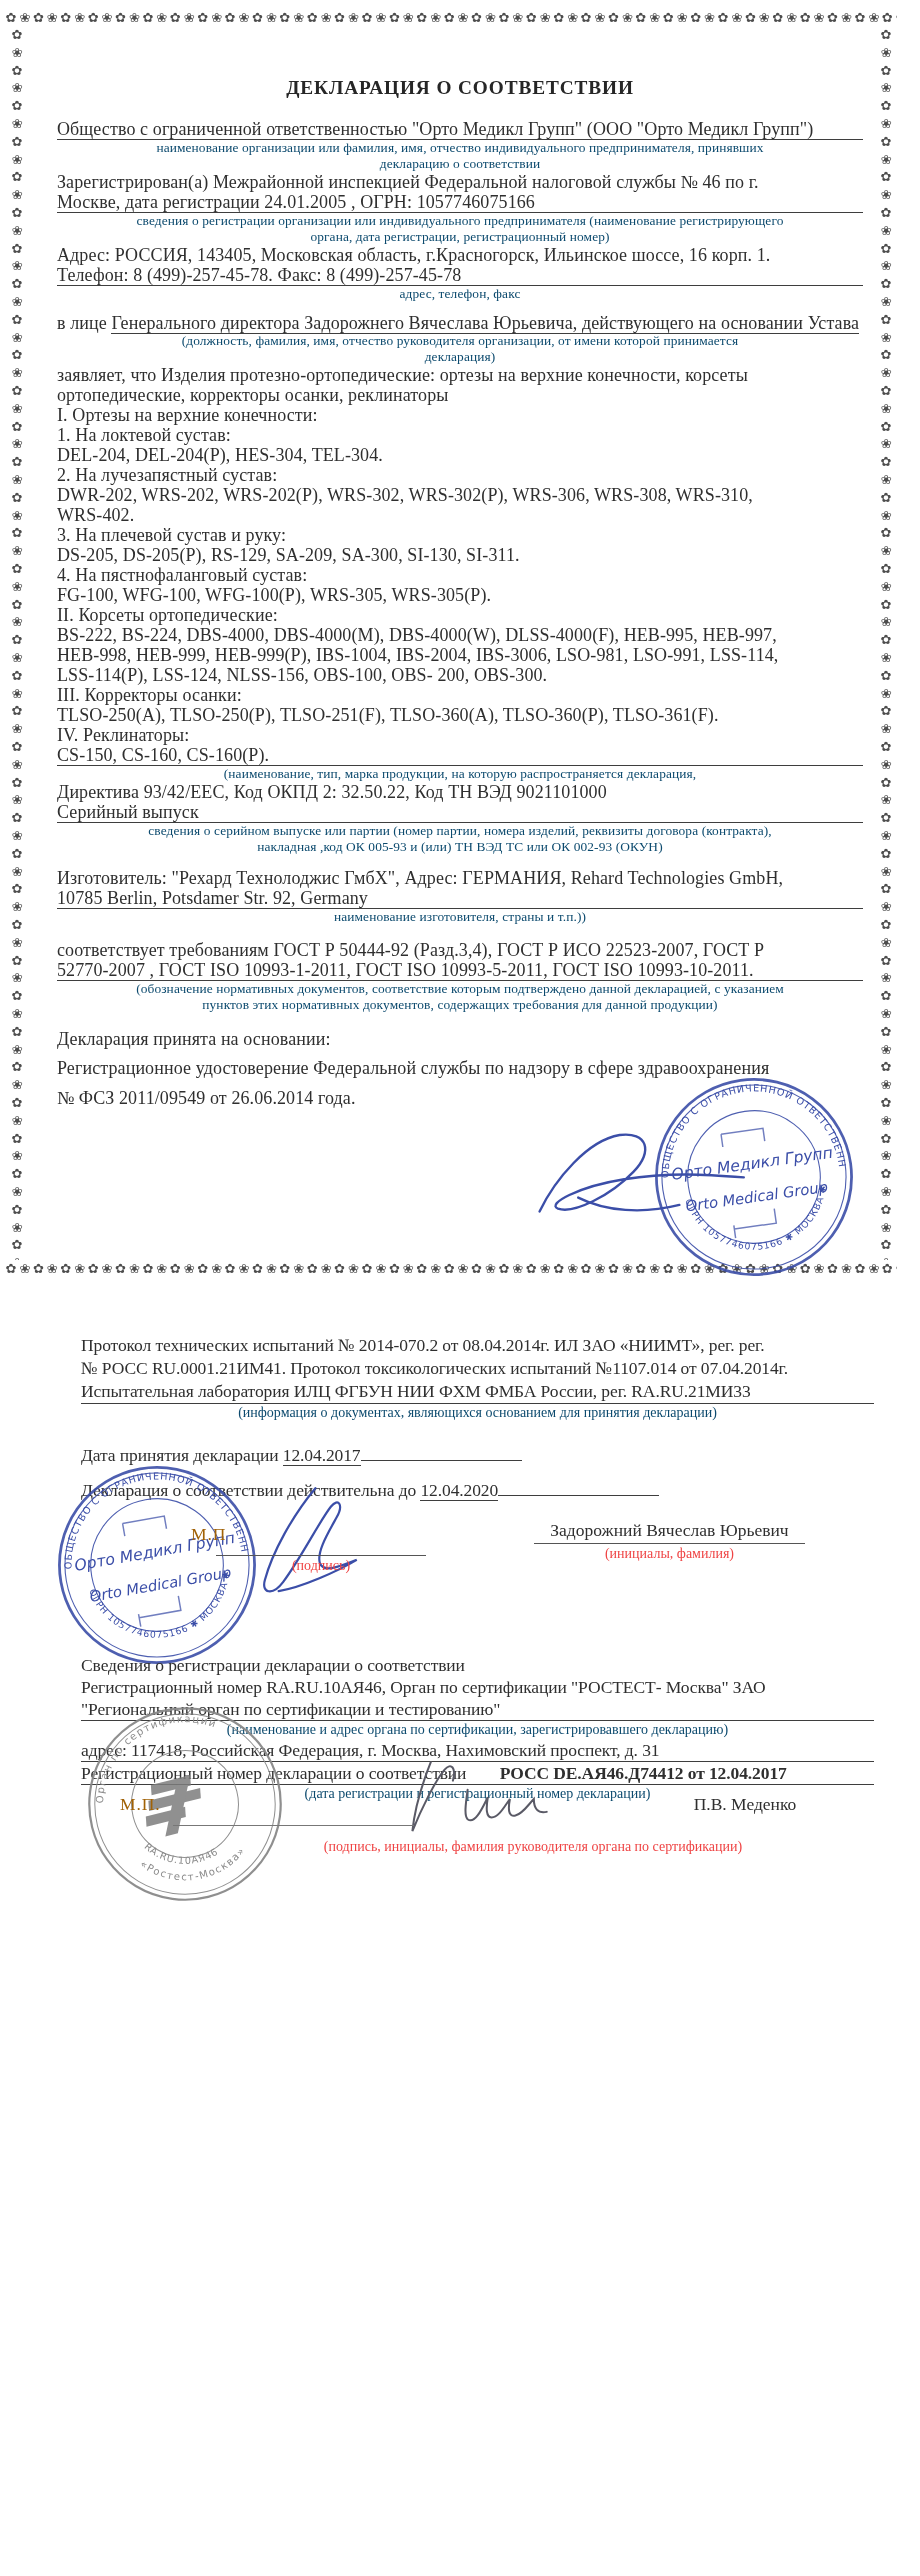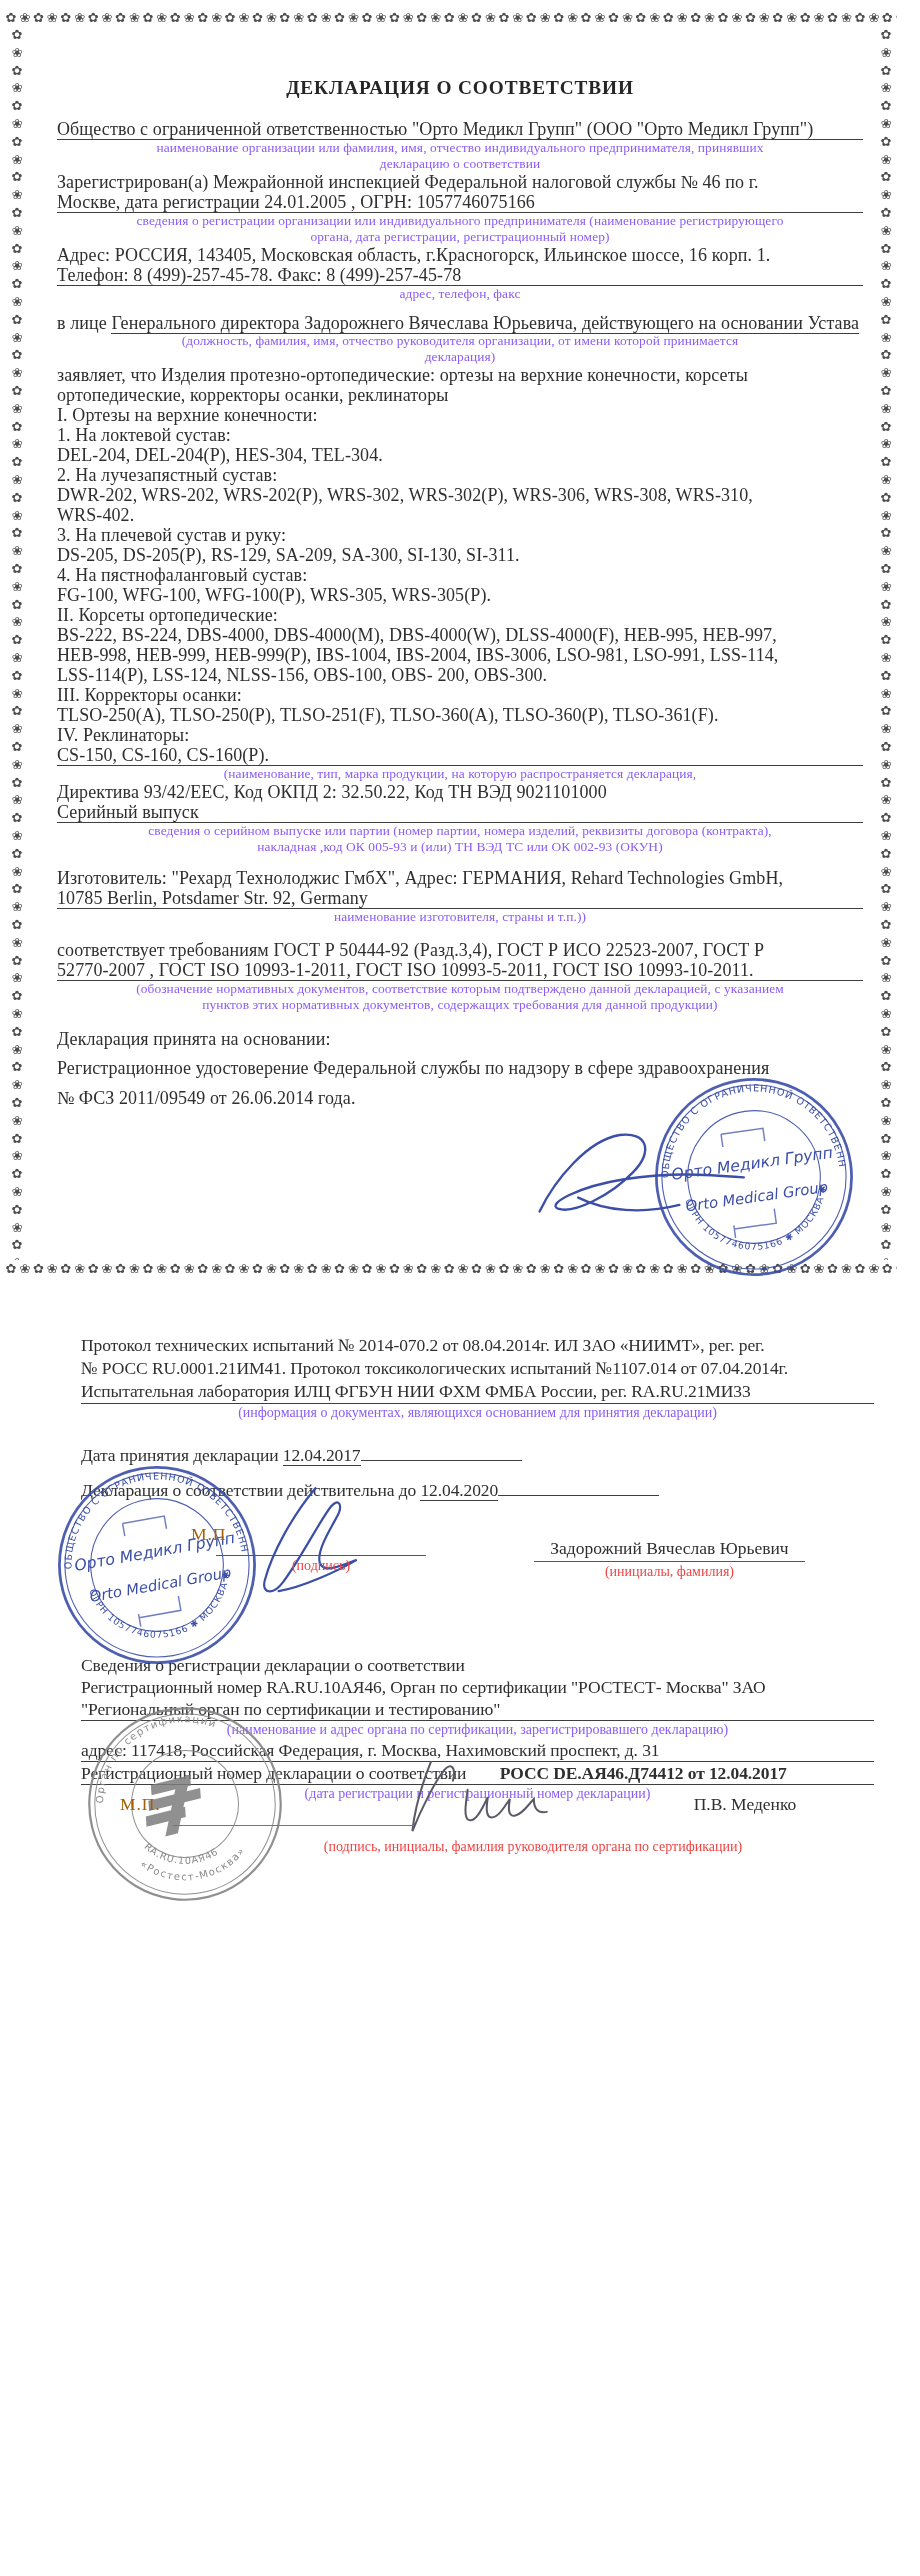--- a/index.html
+++ b/index.html
@@ -20,21 +20,21 @@
   .p1{position:absolute;left:57px;top:77px;width:806px;}
   .title{text-align:center;font-weight:bold;font-size:19.3px;letter-spacing:0.9px;margin-bottom:20px;color:#262626;}
   .line{display:flex;align-items:baseline;font-size:18px;line-height:20px;letter-spacing:0.1px;}
   .line .content{display:inline;}
   .line.u > .content{border-bottom:1.4px solid #3e3e3e;}
   .line .rest{flex:1 1 auto;align-self:stretch;}
   .line.fill > .rest{border-bottom:1.4px solid #3e3e3e;}
   .line .extf{width:161px;border-bottom:1.4px solid #3e3e3e;}
   .line .useg{border-bottom:1.4px solid #3e3e3e;}
   .line .b{font-weight:bold;margin-left:29px;}
-  .line.cap{font-size:13.4px;line-height:16px;justify-content:center;color:#8b5cf6;align-items:center;}
+  .line.cap{font-size:13.4px;line-height:16px;justify-content:center;color:#0c4a6e;align-items:center;}
   .p2 .line{font-size:17.5px;line-height:23px;letter-spacing:-0.1px;}
   .p2 .line.cap, .p2b .line.cap, .cap2{font-size:14px;line-height:17.5px;letter-spacing:0;}
   .p2{position:absolute;left:81px;top:1334px;width:793px;}
   .p2b{position:absolute;left:81px;top:1654px;width:793px;}
   .p2b .line{font-size:17.5px;line-height:22px;letter-spacing:-0.1px;}
   .p2b .line.cap{justify-content:center;}
 
   
   .stamp{position:absolute;pointer-events:none;}
   .sig{position:absolute;pointer-events:none;}
@@ -285,21 +285,21 @@
 
   <div class="mp" style="left:191px;top:1524px;">М.П</div>
 
   <svg class="sig" style="left:228px;top:1479px;" width="161" height="124" viewBox="0 0 175 135">
     <path d="M95,10 C70,40 48,80 40,110 C36,124 48,128 60,112 C80,85 100,45 112,30 C120,20 126,28 118,42 C108,60 96,80 100,92 C104,102 120,96 140,88 C120,100 80,118 55,122" fill="none" stroke="#3b4ea8" stroke-width="2.4" stroke-linecap="round"></path>
   </svg>
 
   <div class="sigline" style="left:216px;top:1555px;width:210px;"></div>
   <div class="sigcap" style="left:216px;top:1558px;width:210px;">(подпись)</div>
 
-  <div class="nameblock" style="left:504px;top:1520px;width:331px;margin-top:18px;">
+  <div class="nameblock" style="left:504px;top:1520px;width:331px;">
     <div class="nm">Задорожний Вячеслав Юрьевич</div>
     <div class="nc">(инициалы, фамилия)</div>
   </div>
 
   <div class="p2b">
     <div>
         <div class="line">
           <span class="content"><span>Сведения о регистрации декларации о соответствии</span></span>
         </div>
         <div class="line">

